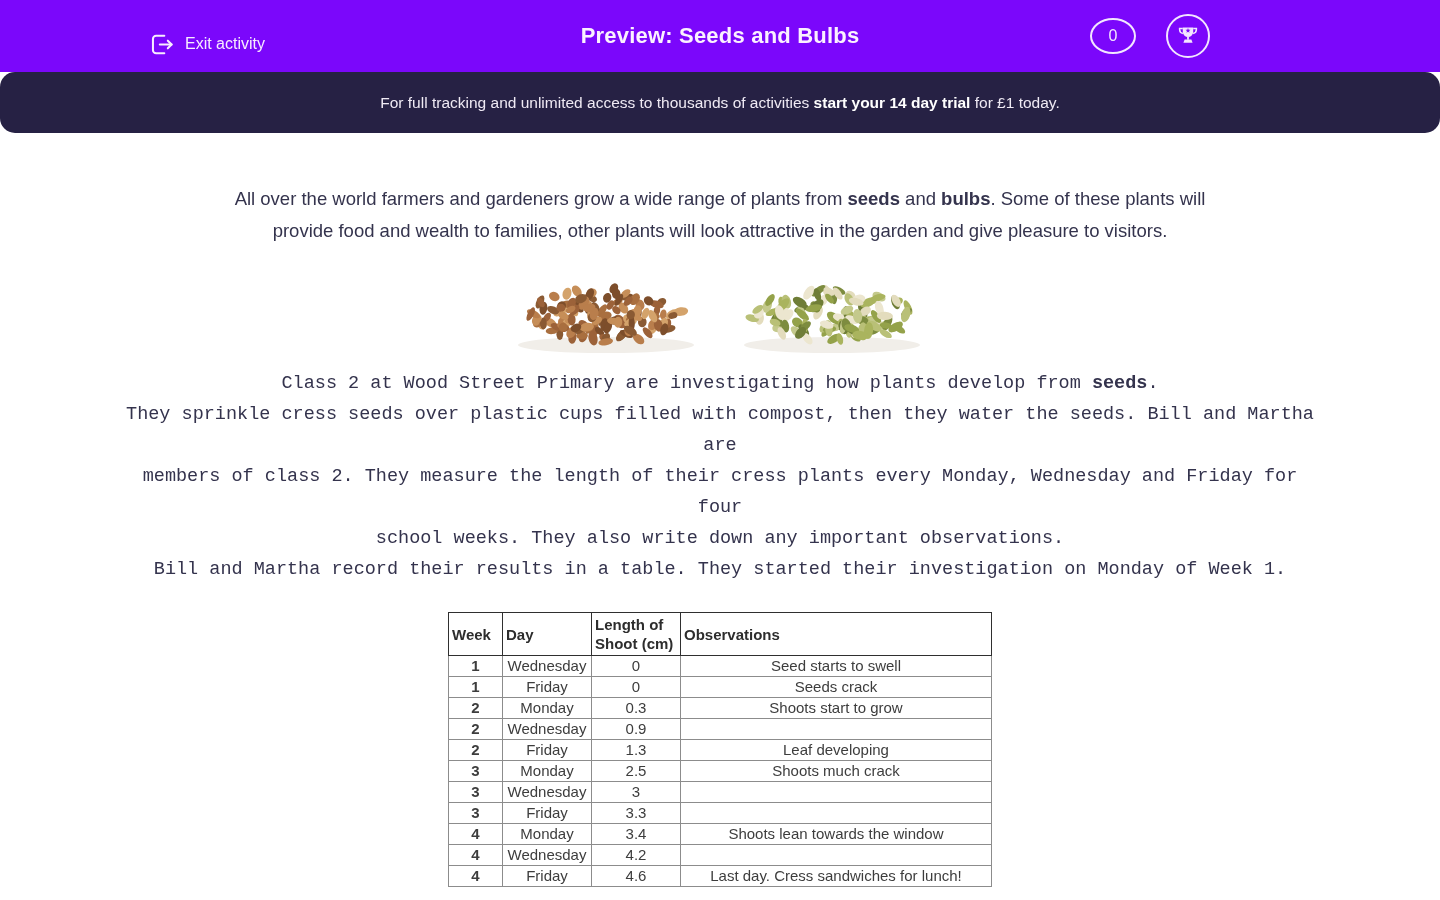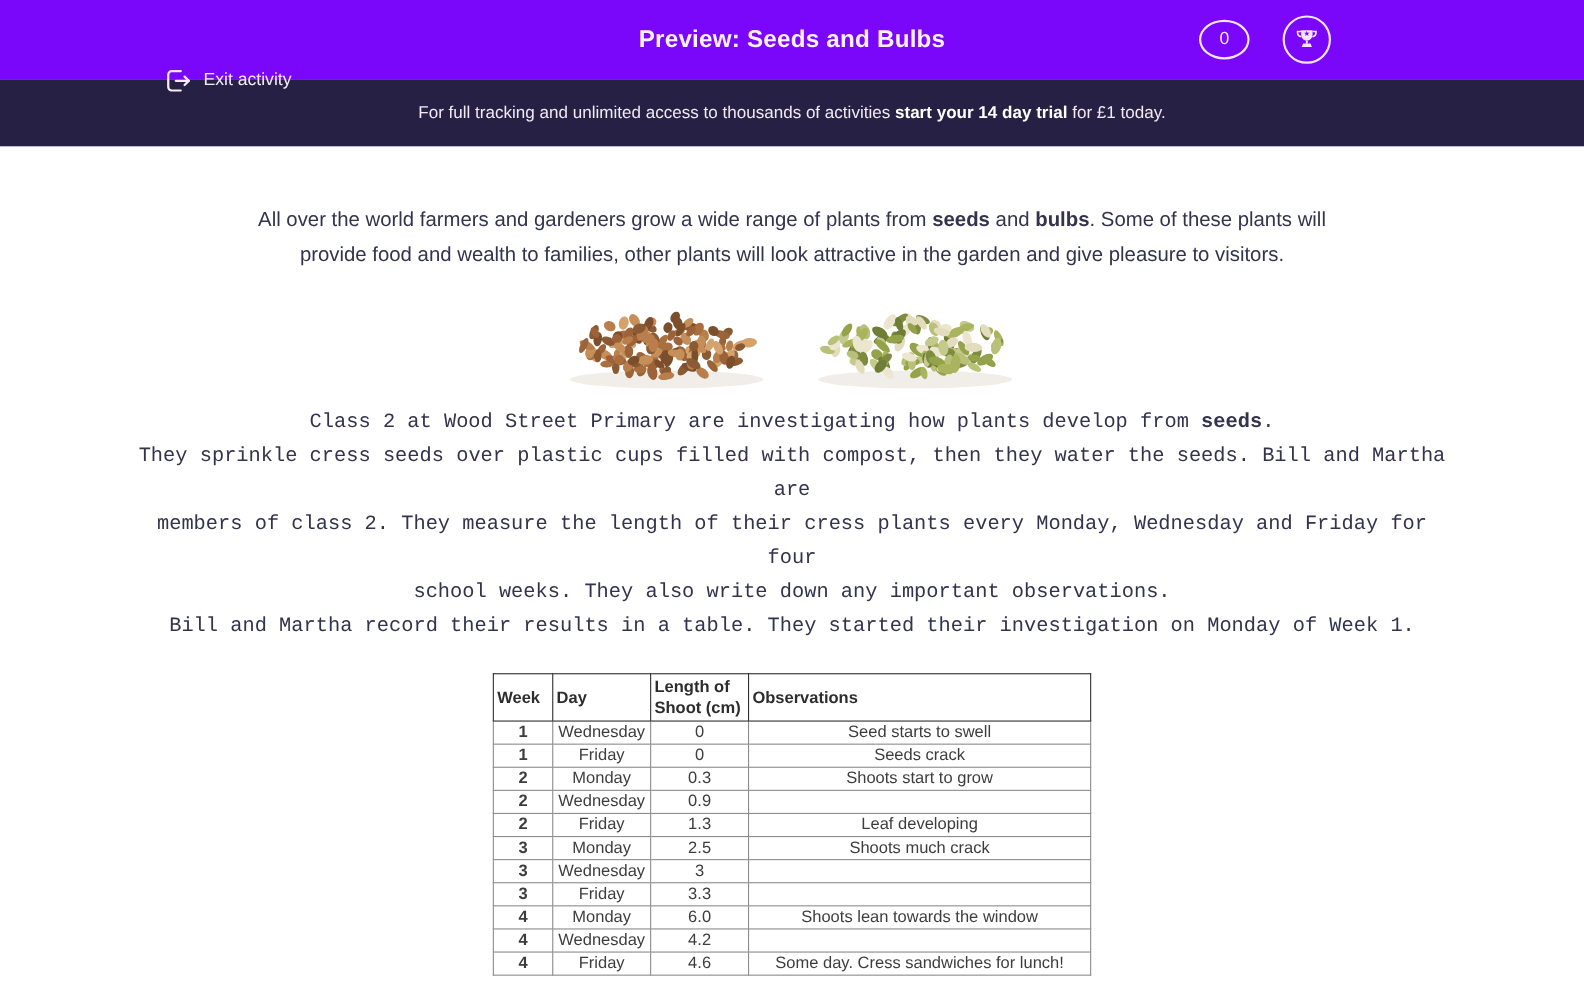--- a/index.html
+++ b/index.html
@@ -10,21 +10,21 @@
   }
 
   
   .app-header {
     height:72px; background:#7b07fb; position:relative;
     display:flex; align-items:center;
   }
   .exit-btn {
     position:absolute; left:148px; top:0; height:88px;
     display:flex; align-items:center; gap:10px; cursor:pointer;
-    color:#f7ecff; font-size:16px;margin-top:29px;
+    color:#f7ecff; font-size:16px;
   }
   .exit-btn svg { display:block; }
   .header-title {
     width:100%; text-align:center; color:#fbf1ff;
     font-size:22px; font-weight:bold; letter-spacing:.2px;
   }
   .score-pill {
     position:absolute; left:1090px; top:18px; width:46px; height:36px;
     border:2px solid #f3e6ff; border-radius:50%;
     display:flex; align-items:center; justify-content:center;
@@ -34,20 +34,21 @@
     position:absolute; left:1166px; top:14px; width:44px; height:44px;
     border:2px solid #f3e6ff; border-radius:50%;
     display:flex; align-items:center; justify-content:center; cursor:pointer;
   }
 
   
   .trial-banner {
     height:61px; background:#262144; color:#efeaf4;
     display:flex; align-items:center; justify-content:center;
     font-size:15.5px;
+    border-radius:15px;
   }
   .trial-banner b { color:#ffffff; cursor:pointer; }
 
   
   main { width:1440px; }
   .para {
     width:1200px; margin:12px auto; text-align:center;
     font-size:18.5px; line-height:32px; color:#34334d;
   }
   .para .ln { display:block; }
@@ -437,34 +438,34 @@
         </tr>
         <tr>
           <td class="wk wk-dark">3</td>
           <td>Friday</td>
           <td>3.3</td>
           <td></td>
         </tr>
         <tr>
           <td class="wk wk-light">4</td>
           <td>Monday</td>
-          <td>6.0</td>
+          <td>3.4</td>
           <td>Shoots lean towards the window</td>
         </tr>
         <tr>
           <td class="wk wk-light">4</td>
           <td>Wednesday</td>
           <td>4.2</td>
           <td></td>
         </tr>
         <tr>
           <td class="wk wk-light">4</td>
           <td>Friday</td>
           <td>4.6</td>
-          <td>Some day. Cress sandwiches for lunch!</td>
+          <td>Last day. Cress sandwiches for lunch!</td>
         </tr>
       </tbody>
   </table>
 
   <p class="para footer-note">
     <span>You will need to use this table to answer the next questions. Remember, you can always use </span><b class="help">HELP</b><span> to see the table</span>
   </p>
 
 </main>
 

